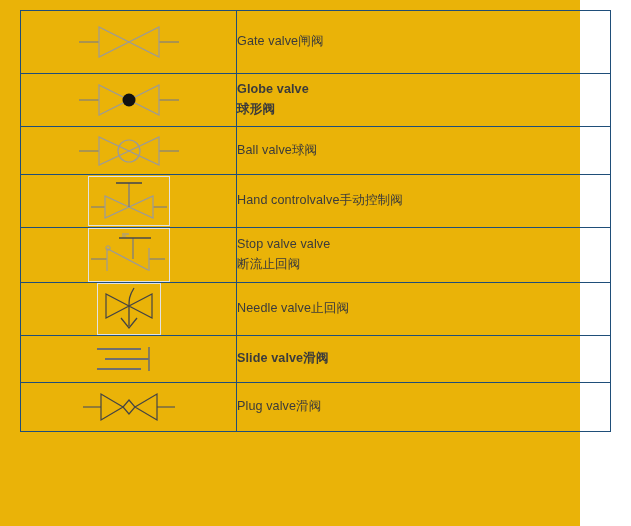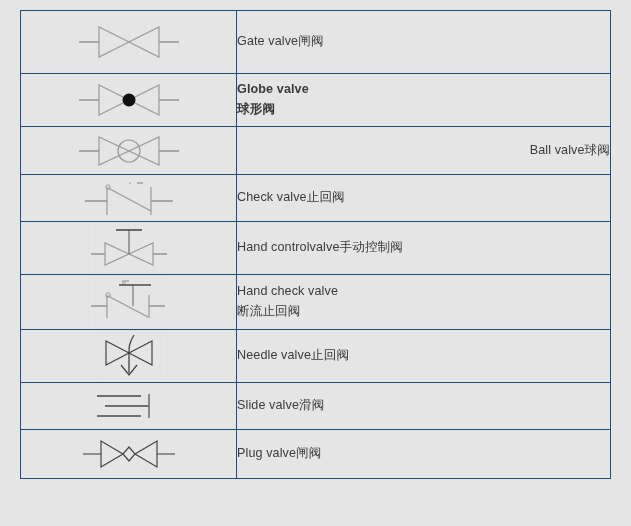--- a/index.html
+++ b/index.html
@@ -8,23 +8,23 @@
     background: #ffffff;
   }
   body {
     width: 631px;
     height: 526px;
     font-family: "Liberation Sans", sans-serif;
     overflow: hidden;
   }
   .page {
     position: relative;
-    width: 631px;
+    width: 580px;
     height: 526px;
-    background: #e5e5e5;
+    background: #eab308;
   }
   table.valve-table {
     position: absolute;
     left: 20px;
     top: 10px;
     width: 590px;
     border-collapse: collapse;
     table-layout: fixed;
   }
   table.valve-table td {
@@ -103,44 +103,25 @@
           <div class="sym-wrap">
             <svg width="112" height="42" viewBox="0 0 112 42">
               <line x1="6" y1="21" x2="26" y2="21" stroke="#7f7f7f" stroke-width="1.2"></line>
               <line x1="86" y1="21" x2="106" y2="21" stroke="#7f7f7f" stroke-width="1.2"></line>
               <polygon points="26,7 26,35 56,21" fill="none" stroke="#9a9a9a" stroke-width="1.2"></polygon>
               <polygon points="86,7 86,35 56,21" fill="none" stroke="#9a9a9a" stroke-width="1.2"></polygon>
               <circle cx="56" cy="21" r="11" fill="none" stroke="#9a9a9a" stroke-width="1.2"></circle>
             </svg>
           </div>
         </td>
-        <td class="txt-cell" style="height:47px;text-align:right;">
+        <td class="txt-cell" style="height:47px;">
           <span class="txt-line">Ball valve球阀</span>
         </td>
       </tr>
 
-      <tr>
-        <td class="sym-cell">
-          <div class="sym-wrap">
-            <svg width="112" height="42" viewBox="0 0 112 42">
-              <line x1="12" y1="24" x2="34" y2="24" stroke="#7f7f7f" stroke-width="1.2"></line>
-              <line x1="78" y1="24" x2="100" y2="24" stroke="#7f7f7f" stroke-width="1.2"></line>
-              <line x1="34" y1="10" x2="34" y2="38" stroke="#9a9a9a" stroke-width="1.2"></line>
-              <line x1="78" y1="10" x2="78" y2="38" stroke="#9a9a9a" stroke-width="1.2"></line>
-              <line x1="35" y1="11" x2="78" y2="34" stroke="#9a9a9a" stroke-width="1.3"></line>
-              <circle cx="35" cy="10" r="2.2" fill="none" stroke="#9a9a9a" stroke-width="1"></circle>
-              <line x1="56" y1="6" x2="58" y2="6" stroke="#9a9a9a" stroke-width="1"></line>
-              <line x1="64" y1="6" x2="70" y2="6" stroke="#9a9a9a" stroke-width="1.4"></line>
-            </svg>
-          </div>
-        </td>
-        <td class="txt-cell" style="height:46px;">
-          <span class="txt-line">Check valve止回阀</span>
-        </td>
-      </tr>
 
       <tr>
         <td class="sym-cell">
           <div class="sym-wrap">
             <svg class="boxed" width="80" height="48" viewBox="0 0 80 48">
               <line x1="2" y1="30" x2="16" y2="30" stroke="#7f7f7f" stroke-width="1.2"></line>
               <line x1="64" y1="30" x2="78" y2="30" stroke="#7f7f7f" stroke-width="1.2"></line>
               <polygon points="16,19 16,41 40,30" fill="none" stroke="#9a9a9a" stroke-width="1.2"></polygon>
               <polygon points="64,19 64,41 40,30" fill="none" stroke="#9a9a9a" stroke-width="1.2"></polygon>
               <line x1="40" y1="6" x2="40" y2="30" stroke="#7f7f7f" stroke-width="1.4"></line>
@@ -164,21 +145,21 @@
               <line x1="19" y1="20" x2="59" y2="41" stroke="#9a9a9a" stroke-width="1.3"></line>
               <circle cx="19" cy="19" r="2.2" fill="none" stroke="#9a9a9a" stroke-width="1"></circle>
               <line x1="44" y1="9" x2="44" y2="30" stroke="#7f7f7f" stroke-width="1.3"></line>
               <line x1="30" y1="9" x2="62" y2="9" stroke="#4a4a4a" stroke-width="1.5"></line>
               <line x1="33" y1="5" x2="40" y2="5" stroke="#9a9a9a" stroke-width="1.2"></line>
               <line x1="33" y1="7" x2="37" y2="7" stroke="#9a9a9a" stroke-width="1"></line>
             </svg>
           </div>
         </td>
         <td class="txt-cell" style="height:54px;">
-          <span class="txt-line">Hand check valve</span>
+          <span class="txt-line">Stop valve valve</span>
           <span class="txt-line">断流止回阀</span>
         </td>
       </tr>
 
       <tr>
         <td class="sym-cell">
           <div class="sym-wrap">
             <svg class="boxed" width="62" height="50" viewBox="0 0 62 50">
               <polygon points="8,10 8,34 31,22" fill="none" stroke="#444444" stroke-width="1.2"></polygon>
               <polygon points="54,10 54,34 31,22" fill="none" stroke="#444444" stroke-width="1.2"></polygon>
@@ -196,38 +177,38 @@
         <td class="sym-cell">
           <div class="sym-wrap">
             <svg width="80" height="36" viewBox="0 0 80 36">
               <line x1="8" y1="8" x2="52" y2="8" stroke="#6f6f6f" stroke-width="1.8"></line>
               <line x1="16" y1="18" x2="60" y2="18" stroke="#6f6f6f" stroke-width="1.8"></line>
               <line x1="8" y1="28" x2="52" y2="28" stroke="#6f6f6f" stroke-width="1.8"></line>
               <line x1="60" y1="6" x2="60" y2="30" stroke="#6f6f6f" stroke-width="1.6"></line>
             </svg>
           </div>
         </td>
-        <td class="txt-cell" style="height:46px;">
+        <td class="txt-cell" style="height:46px;font-weight:bold;">
           <span class="txt-line">Slide valve滑阀</span>
         </td>
       </tr>
 
       <tr>
         <td class="sym-cell">
           <div class="sym-wrap">
             <svg width="112" height="40" viewBox="0 0 112 40">
               <line x1="10" y1="20" x2="28" y2="20" stroke="#555555" stroke-width="1.2"></line>
               <line x1="84" y1="20" x2="102" y2="20" stroke="#555555" stroke-width="1.2"></line>
               <polygon points="28,7 28,33 50,20" fill="none" stroke="#444444" stroke-width="1.2"></polygon>
               <polygon points="84,7 84,33 62,20" fill="none" stroke="#444444" stroke-width="1.2"></polygon>
               <polygon points="56,13 62,20 56,27 50,20" fill="none" stroke="#444444" stroke-width="1.2"></polygon>
             </svg>
           </div>
         </td>
         <td class="txt-cell" style="height:48px;">
-          <span class="txt-line">Plug valve闸阀</span>
+          <span class="txt-line">Plug valve滑阀</span>
         </td>
       </tr>
 
     </tbody>
   </table>
 
 </div>
 
 </body></html>

